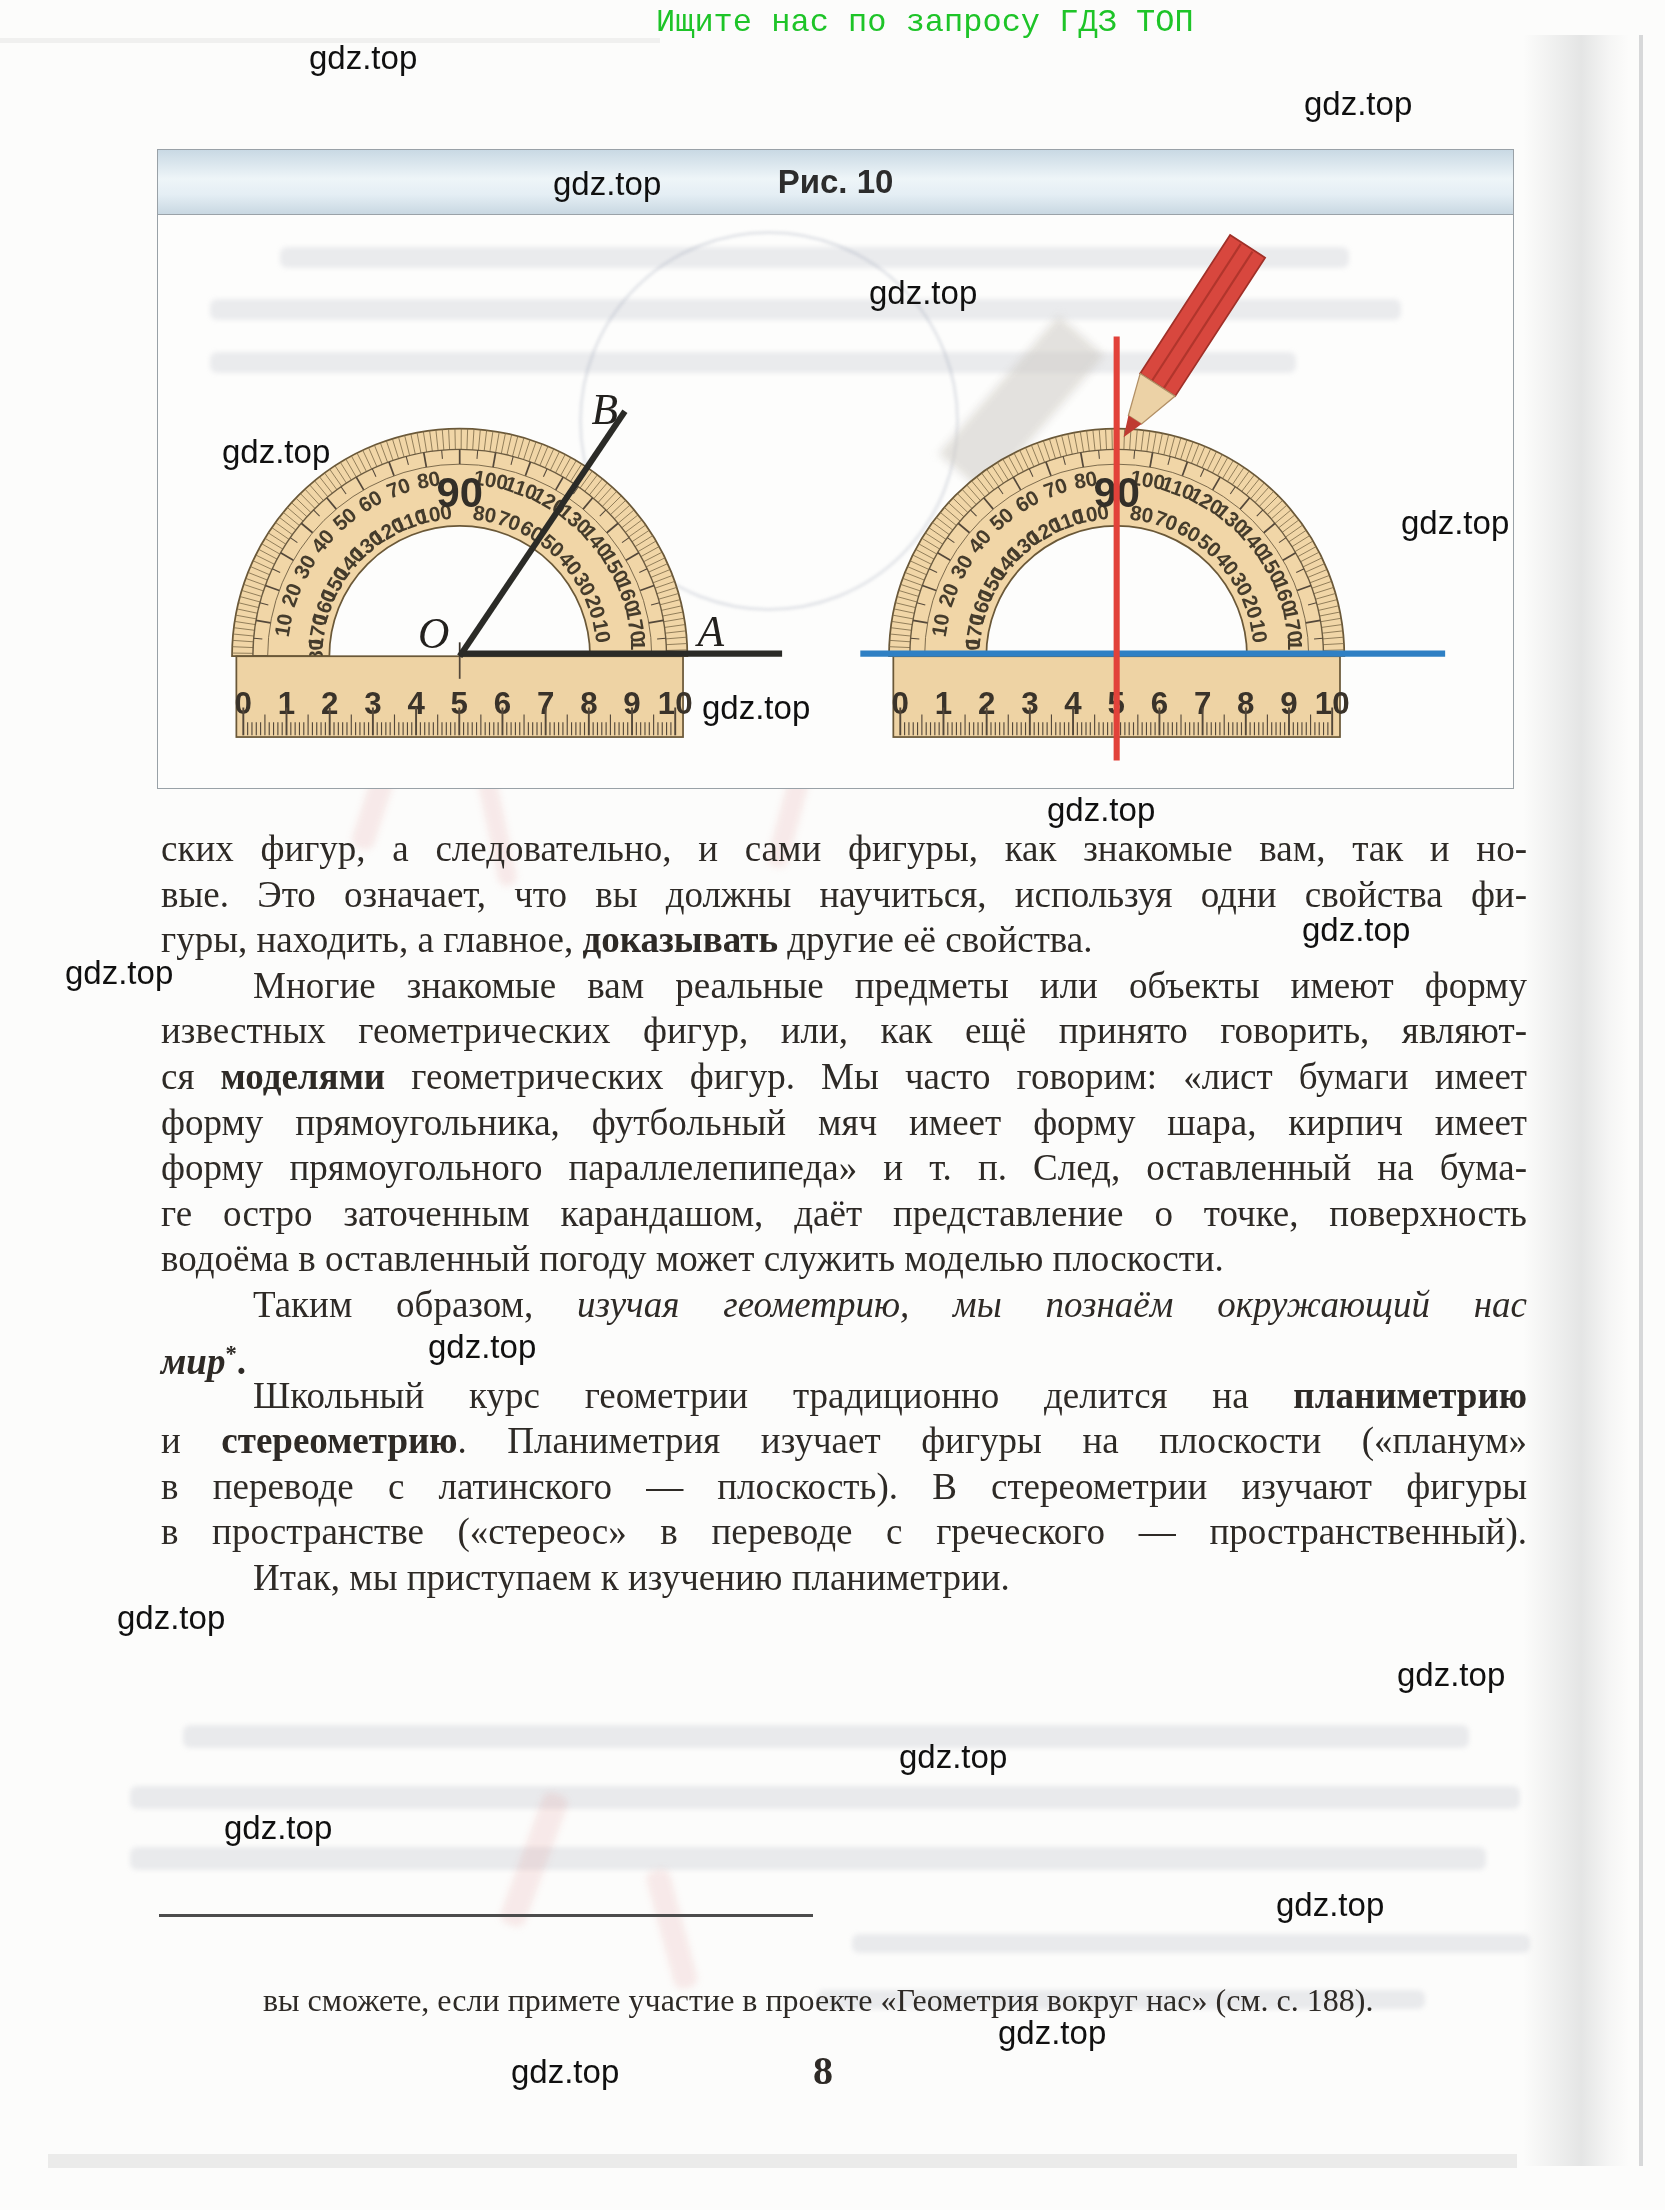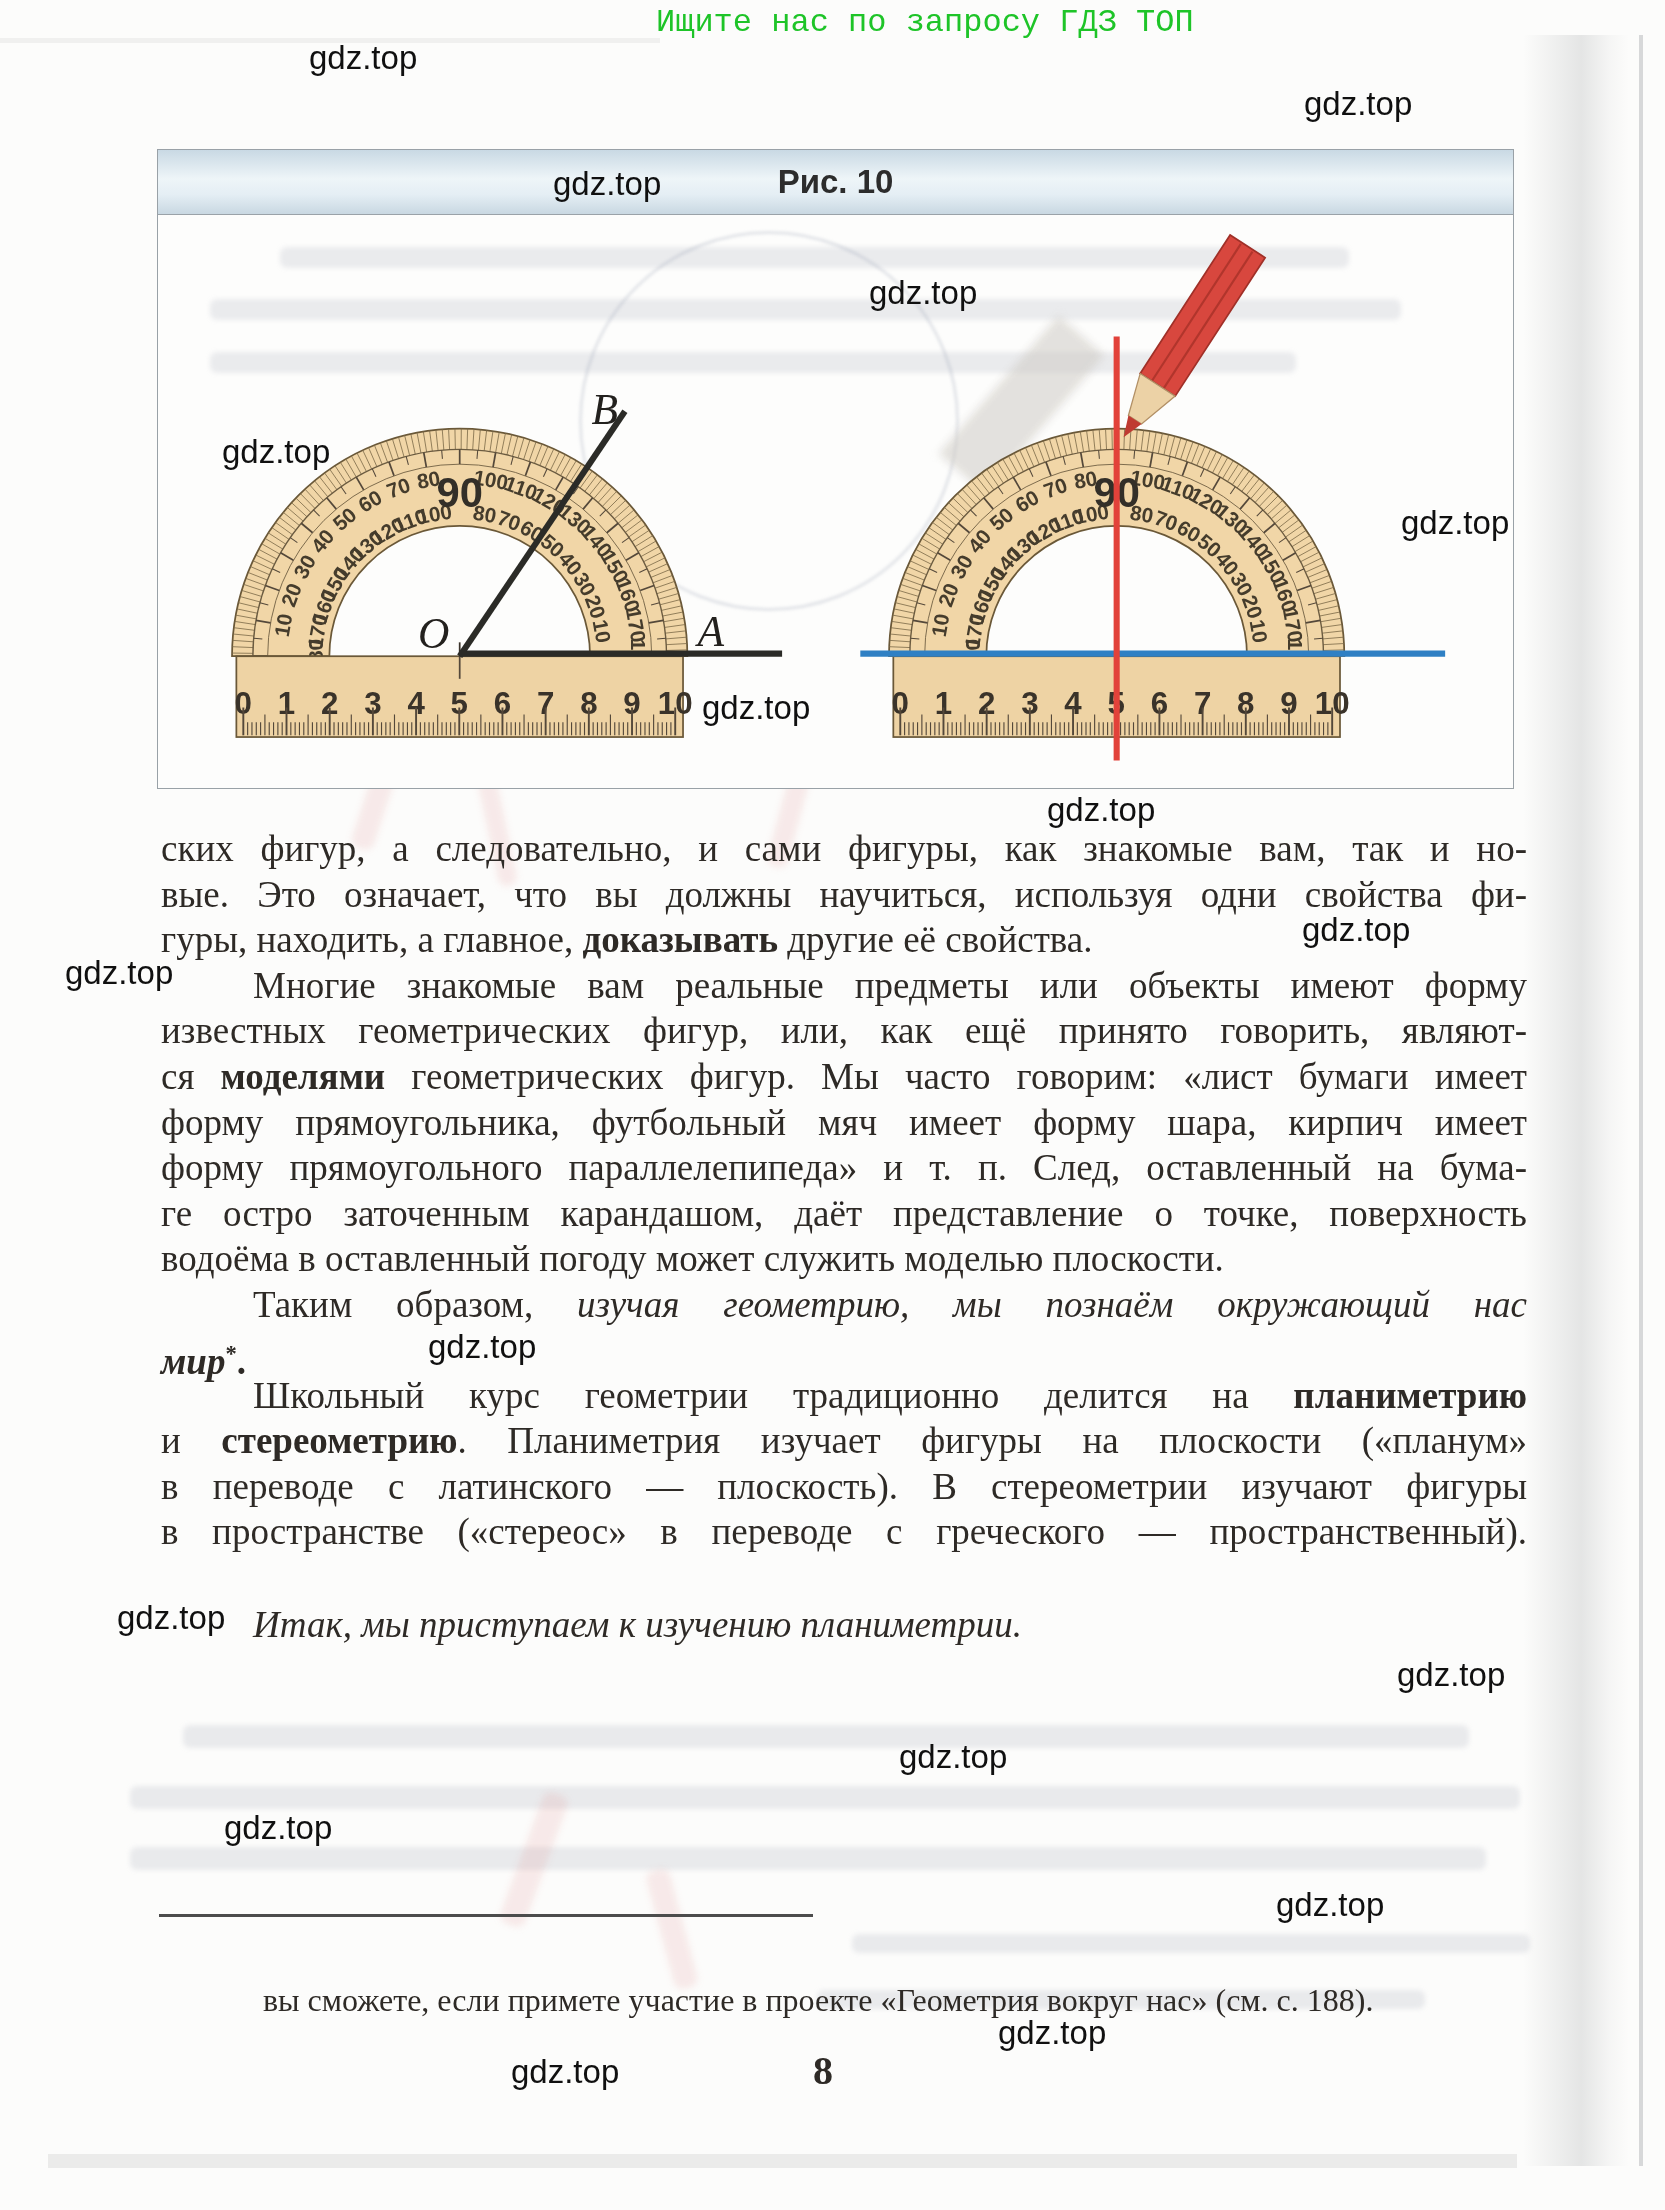--- a/index.html
+++ b/index.html
@@ -721,21 +721,21 @@
       <div class="tline just" style="top: 1101px;"><span>форму прямоугольника, футбольный мяч имеет форму шара, кирпич имеет</span></div>
       <div class="tline just" style="top: 1146px;"><span>форму прямоугольного параллелепипеда» и т. п. След, оставленный на бума-</span></div>
       <div class="tline just" style="top: 1192px;"><span>ге остро заточенным карандашом, даёт представление о точке, поверхность</span></div>
       <div class="tline" style="top: 1237px;"><span>водоёма в оставленный погоду может служить моделью плоскости.</span></div>
       <div class="tline just ind" style="top: 1283px;"><span>Таким образом, </span><i>изучая геометрию, мы познаём окружающий нас</i></div>
       <div class="tline" style="top: 1340px; font-weight: bold;"><i>мир</i><sup>*</sup><span>.</span></div>
       <div class="tline just ind" style="top: 1374px;"><span>Школьный курс геометрии традиционно делится на </span><b>планиметрию</b></div>
       <div class="tline just" style="top: 1419px;"><span>и </span><b>стереометрию</b><span>. Планиметрия изучает фигуры на плоскости («планум»</span></div>
       <div class="tline just" style="top: 1465px;"><span>в переводе с латинского — плоскость). В стереометрии изучают фигуры</span></div>
       <div class="tline just" style="top: 1510px;"><span>в пространстве («стереос» в переводе с греческого — пространственный).</span></div>
-      <div class="tline ind" style="top: 1603px; font-style: italic;"><span>Итак, мы приступаем к изучению планиметрии.</span></div>
+      <div class="tline ind" style="top: 1556px;"><span>Итак, мы приступаем к изучению планиметрии.</span></div>
     </div>
 
   <div class="fn-rule"></div>
   <div class="fn" style="left:263px;top:1981px;">вы сможете, если примете участие в проекте «Геометрия вокруг нас» (см. с. 188).</div>
 
   <div class="pagenum">8</div>
 
   <div class="shadow-topwisp"></div>
   <div class="shadow-right"></div>
   <div class="edge-line"></div>

